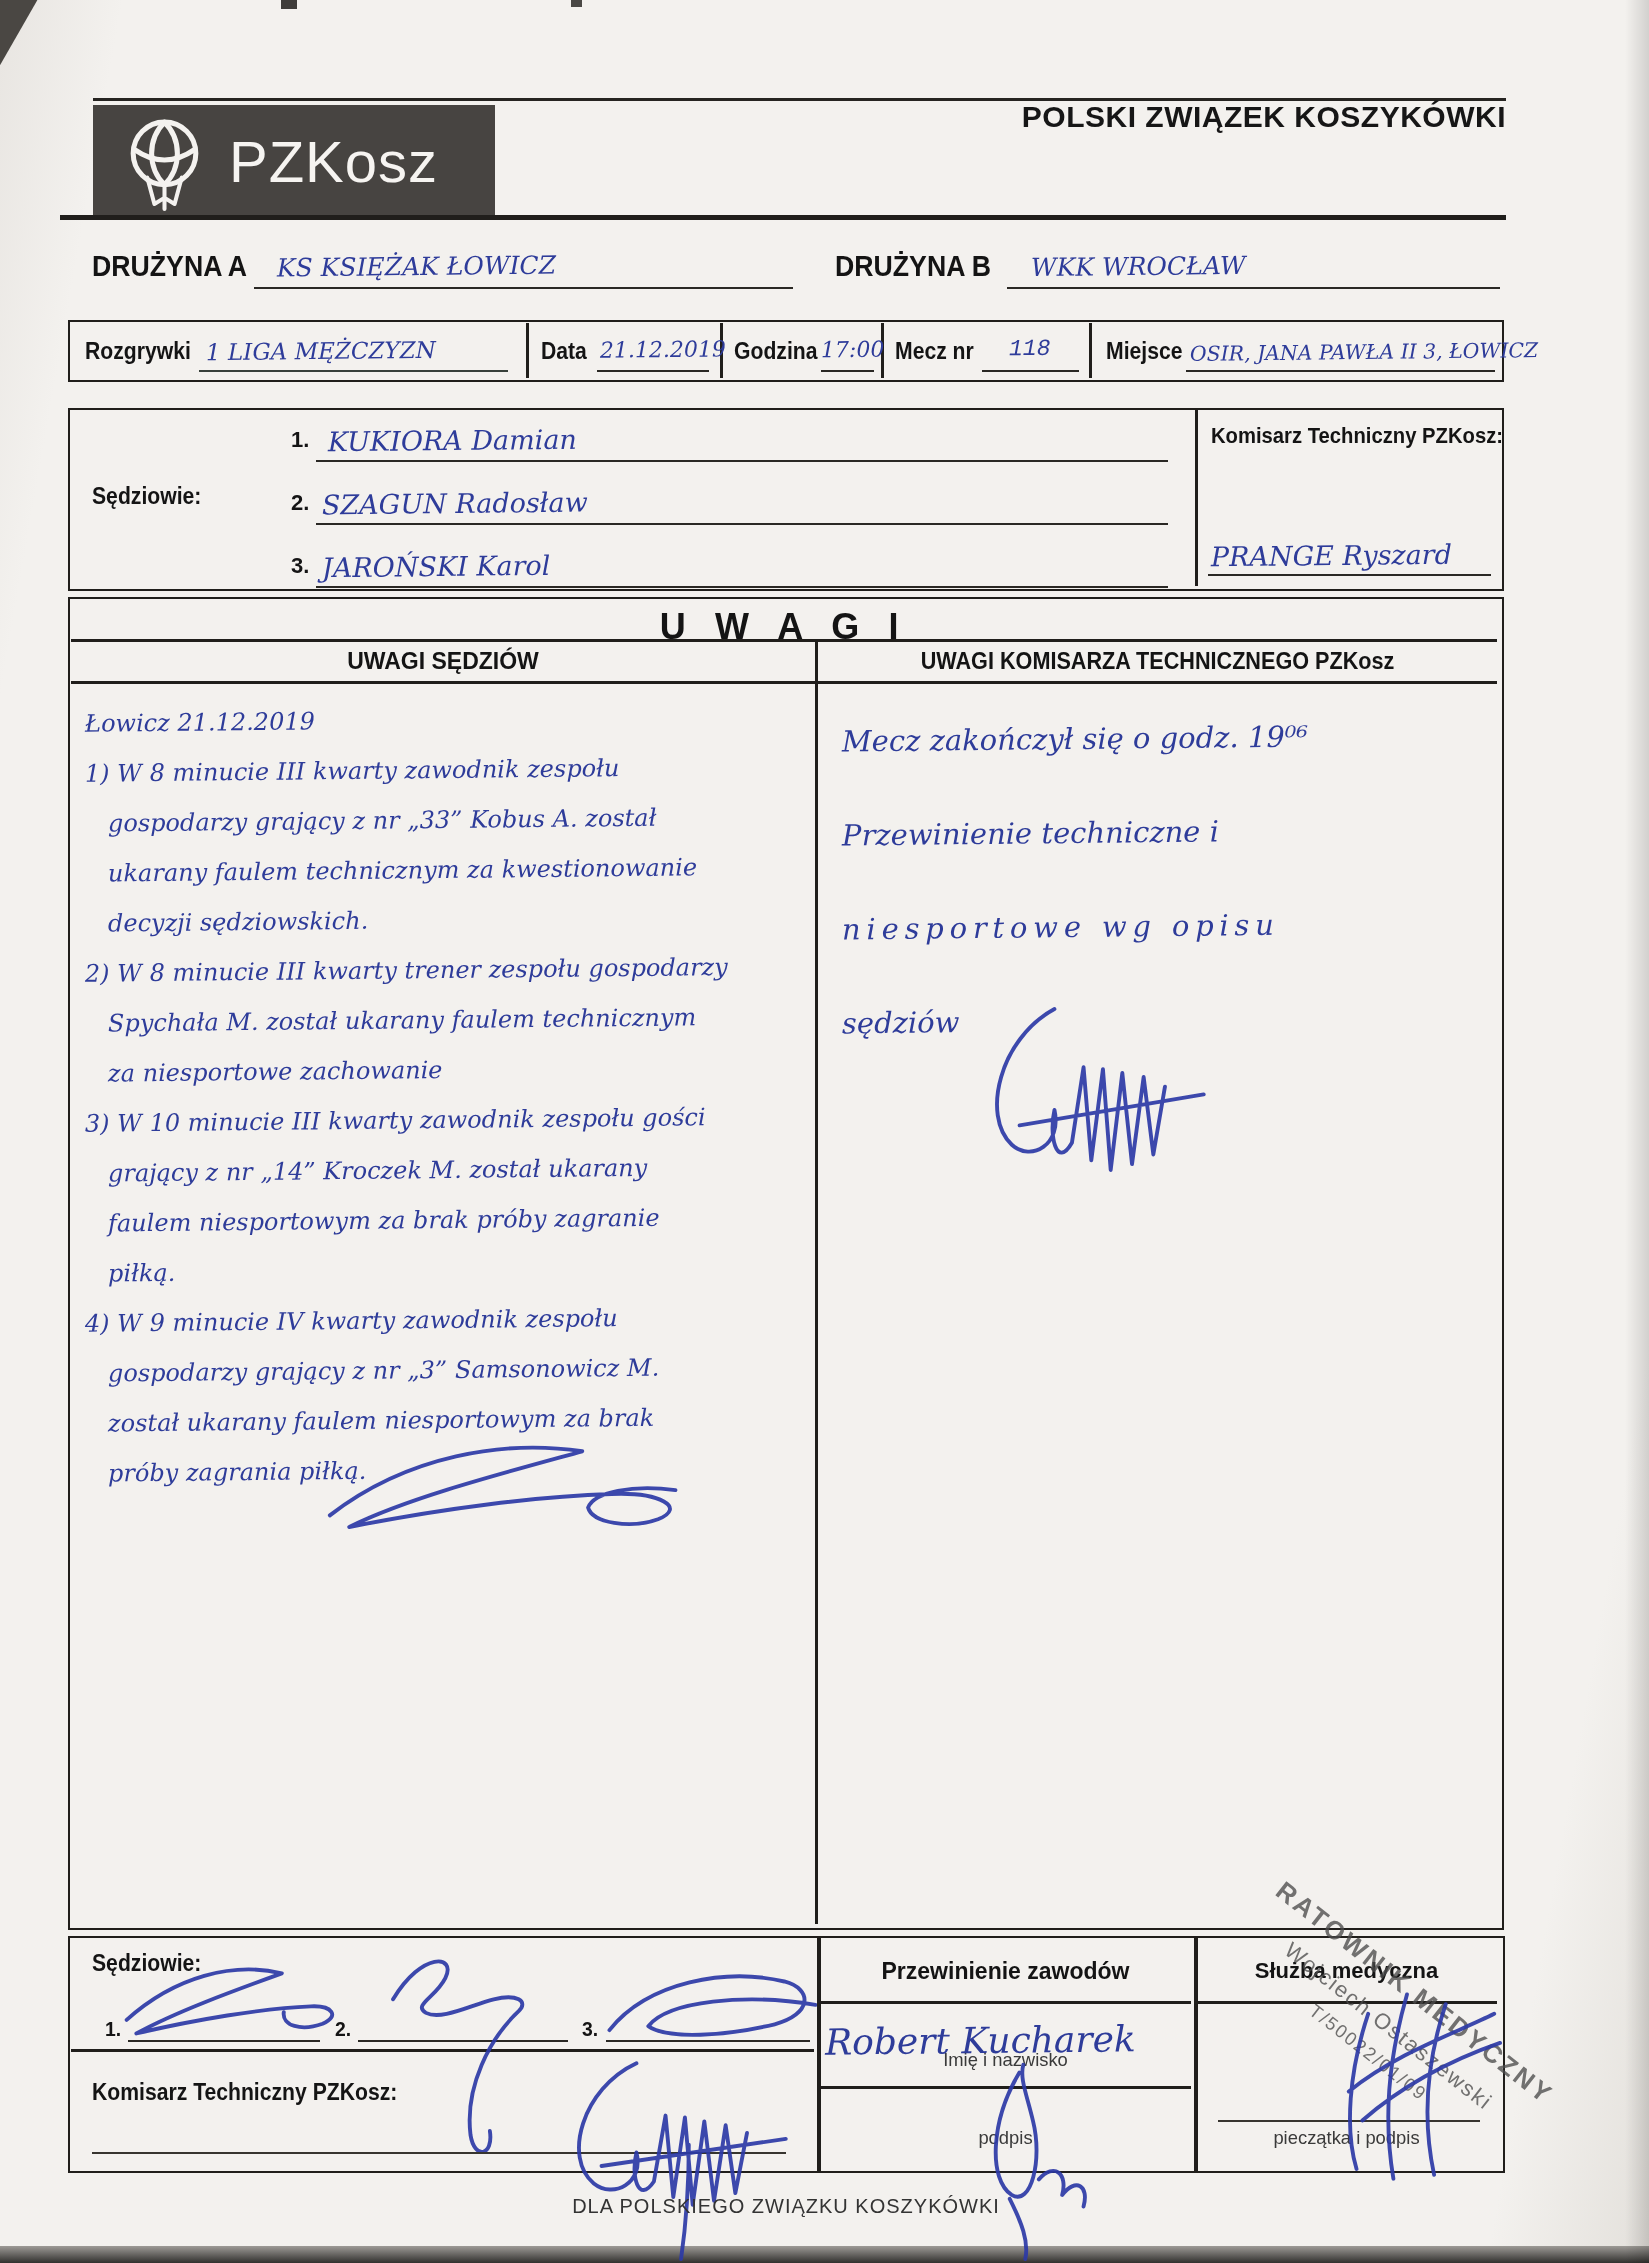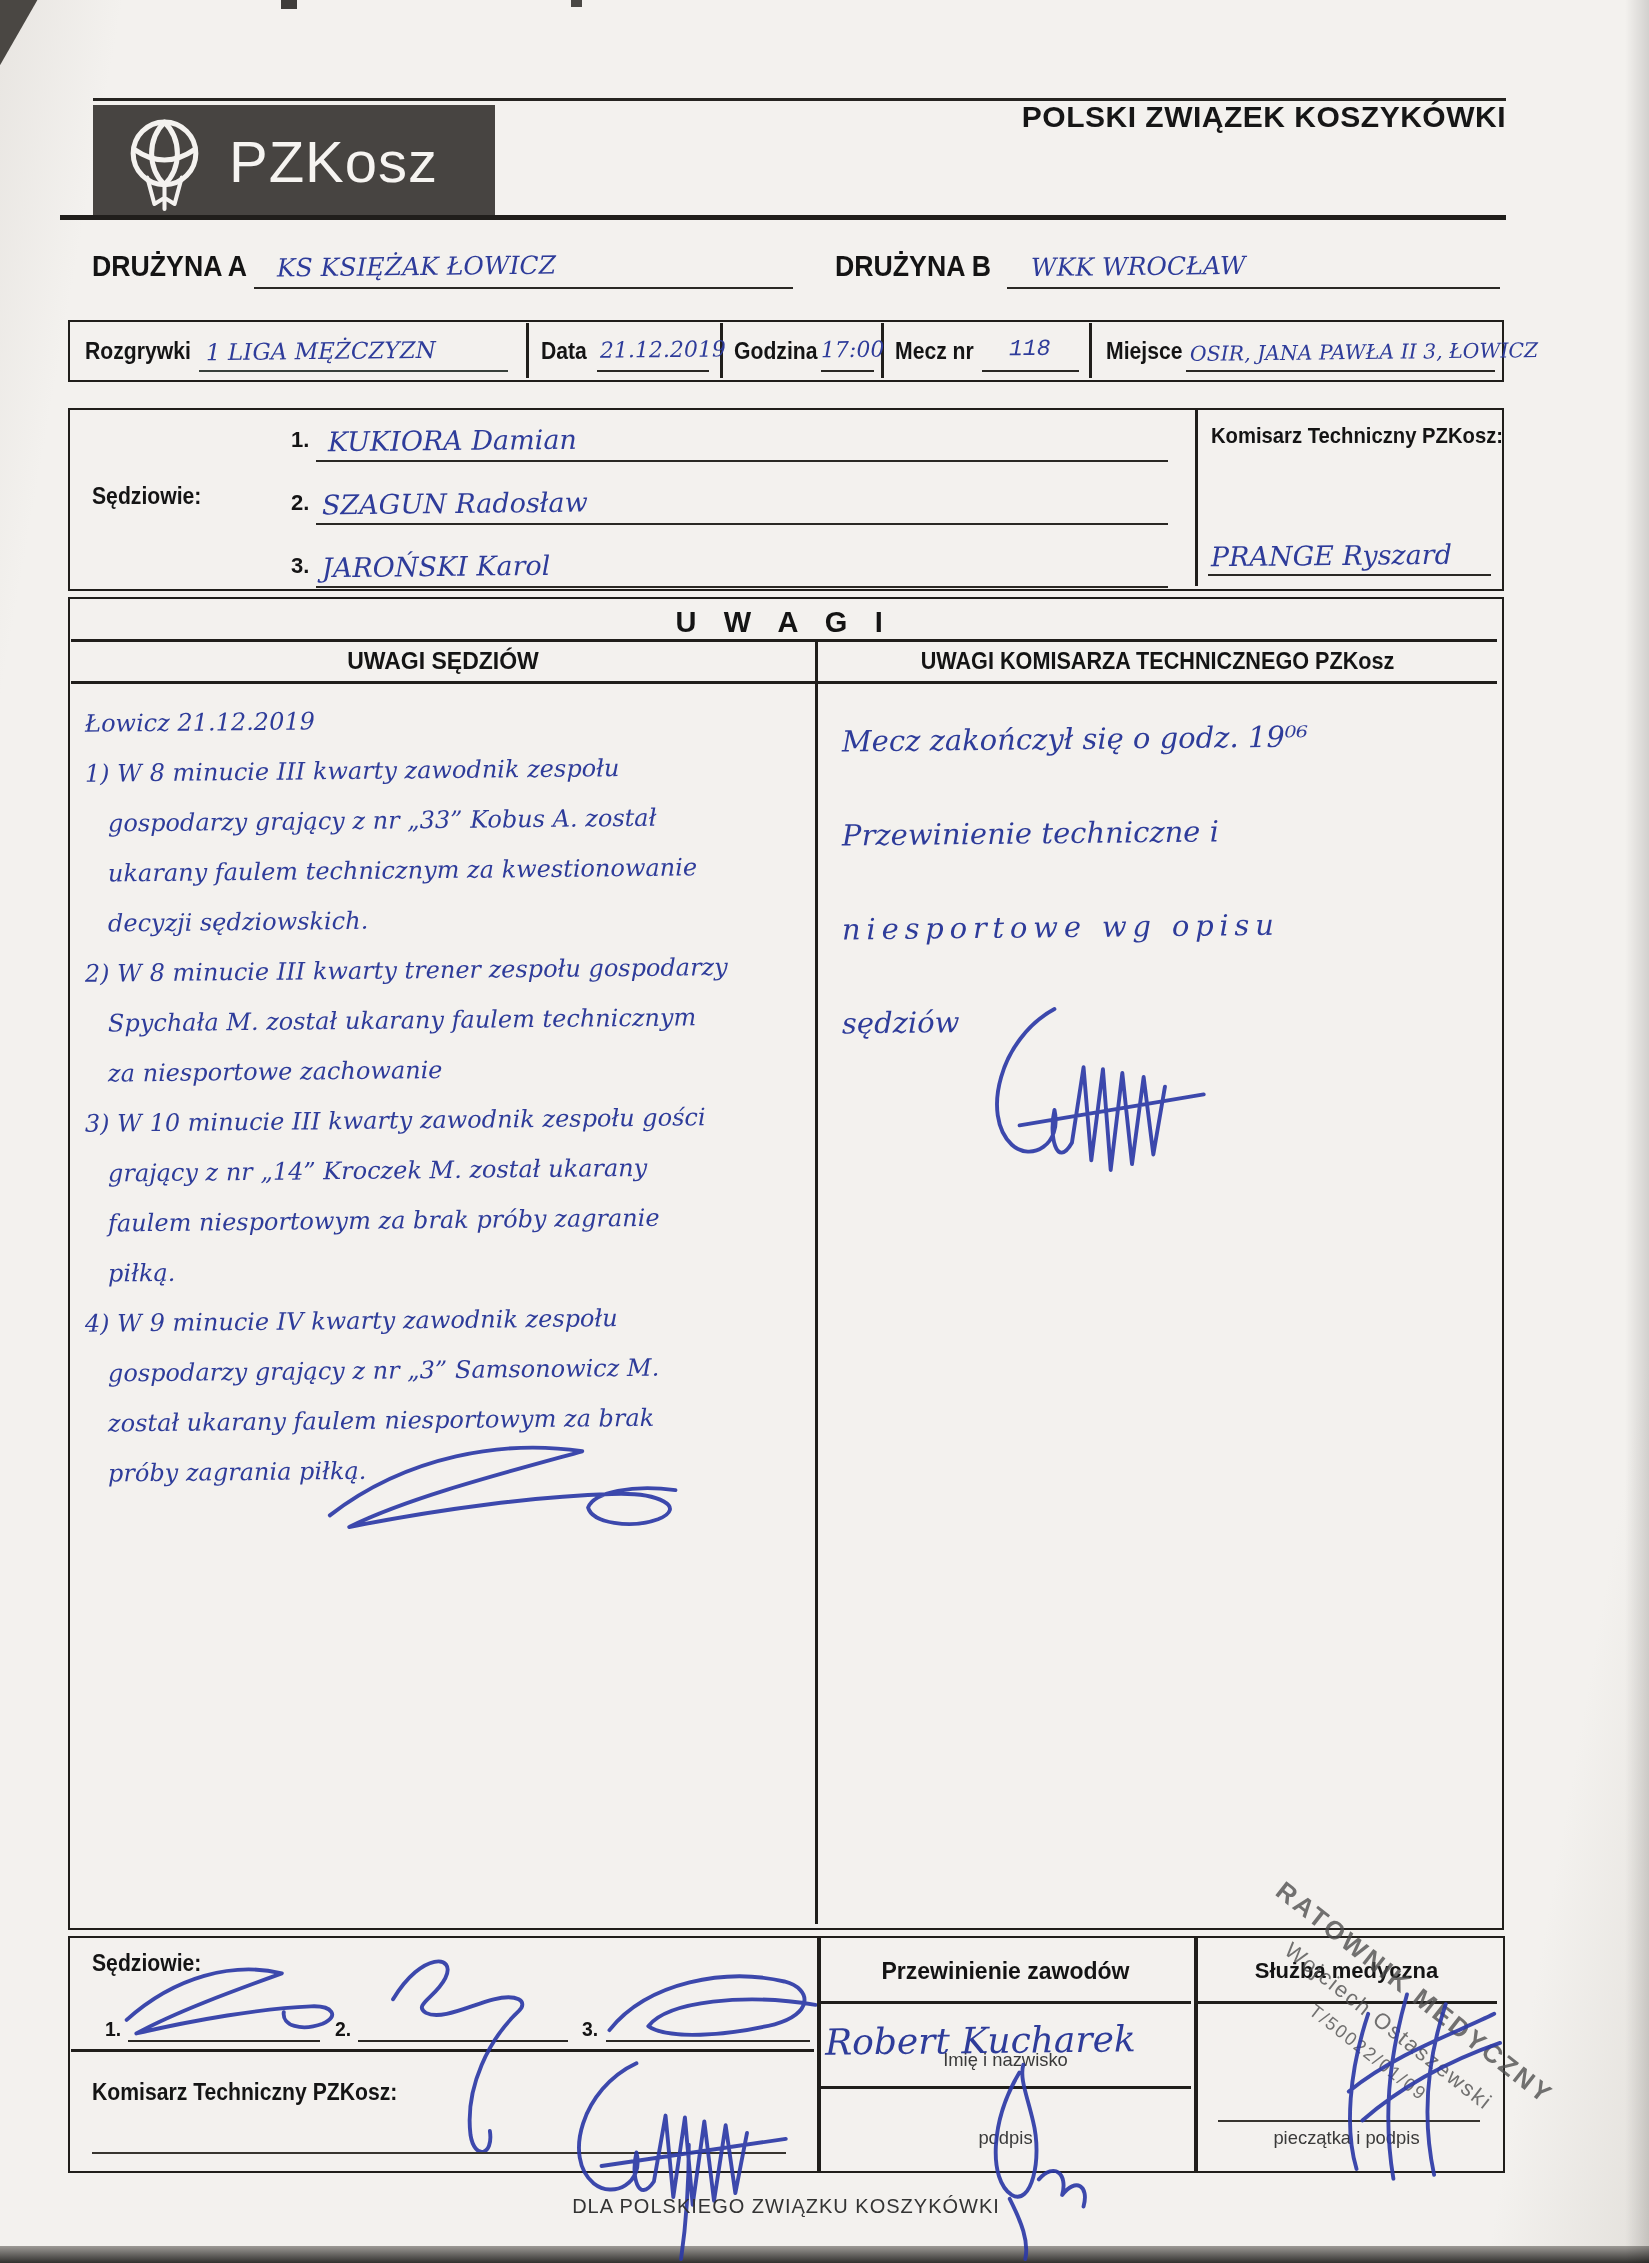--- a/index.html
+++ b/index.html
@@ -88,21 +88,21 @@
   <div class="abs hand" style="left:322px;top:488px;font-size:27px;">SZAGUN Radosław</div>
   <div class="abs lblc" style="left:291px;top:553px;font-size:22px;">3.</div>
   <div class="abs uline" style="left:316px;top:586px;width:852px;"></div>
   <div class="abs hand" style="left:322px;top:551px;font-size:27px;">JAROŃSKI Karol</div>
 
   <div class="abs lbl" style="left:1211px;top:423px;font-size:22px;">Komisarz Techniczny PZKosz:</div>
   <div class="abs uline" style="left:1208px;top:574px;width:283px;"></div>
   <div class="abs hand" style="left:1211px;top:540px;font-size:27px;">PRANGE Ryszard</div>
 
   <div class="abs b3" style="left:68px;top:597px;width:1432px;height:1329px;"></div>
-  <div class="abs lblc" style="left:68px;top:606px;width:1432px;text-align:center;font-size:29px;letter-spacing:9.7px;">U W A G I</div>
+  <div class="abs lblc" style="left:68px;top:606px;width:1432px;text-align:center;font-size:36px;letter-spacing:9.7px;">U W A G I</div>
   <div class="hline3" style="left:71px;top:639px;width:1426px;"></div>
   <div class="abs lblc" style="left:71px;top:648px;width:744px;text-align:center;font-size:23px;">UWAGI SĘDZIÓW</div>
   <div class="abs lblc" style="left:818px;top:648px;width:679px;text-align:center;font-size:23px;transform:scaleX(.94);">UWAGI KOMISARZA TECHNICZNEGO PZKosz</div>
   <div class="hline3" style="left:71px;top:681px;width:1426px;"></div>
   <div class="vline" style="left:815px;top:639px;height:1285px;"></div>
 
   <div class="abs" style="left:85px;top:695px;width:718px;">
     <div class="hand note-line">Łowicz 21.12.2019</div>
     <div class="hand note-line">1) W 8 minucie III kwarty zawodnik zespołu</div>
     <div class="hand note-line cont">gospodarzy grający z nr „33” Kobus A. został</div>

